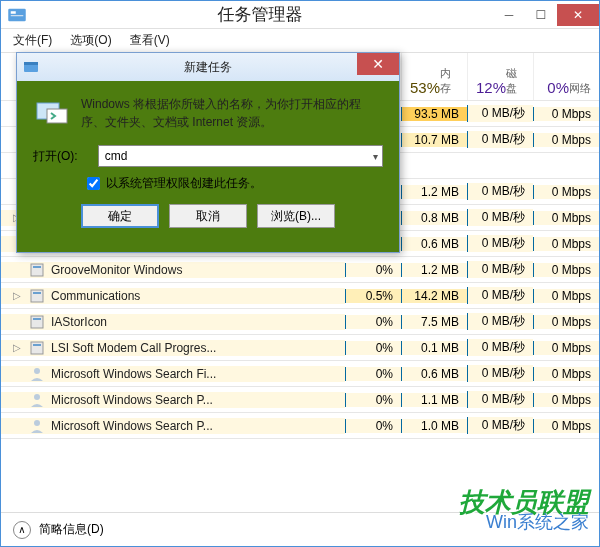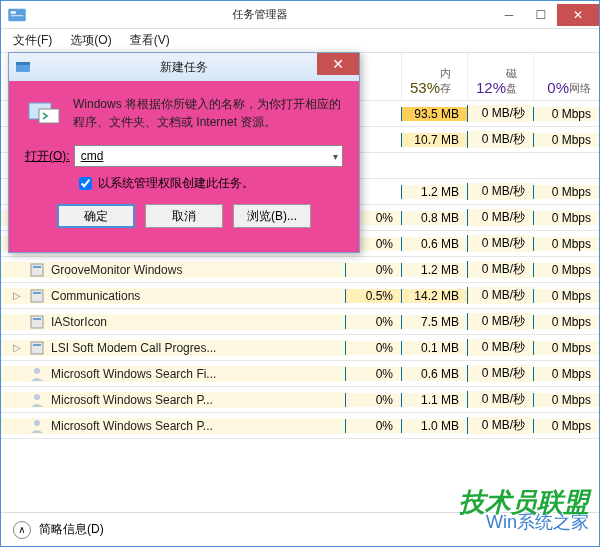--- a/index.html
+++ b/index.html
@@ -1,20 +1,20 @@
 <!DOCTYPE html>
 <html><head>
 <meta charset="utf-8">
 <style>
 * { box-sizing: border-box; margin: 0; padding: 0; font-family: "Microsoft YaHei", "Segoe UI", sans-serif; font-size: 12px; }
 body { background: #fff; width: 600px; height: 547px; position: relative; overflow: hidden; }
 .window { border: 1px solid #4a90d9; background: #fff; }
 .titlebar { height: 28px; display: flex; align-items: center; background: #fff; border-bottom: 1px solid #e0e0e0; }
 .titlebar .icon { width: 20px; height: 20px; margin-left: 6px; }
-.titlebar .title { flex: 1; text-align: center; font-size: 11px; color: #222; }
+.titlebar .title { flex: 1; text-align: center; font-size: 17px; color: #222; }
 .titlebar .winbtns { display: flex; }
 .titlebar .winbtn { width: 32px; height: 22px; display: flex; align-items: center; justify-content: center; color: #555; }
 .titlebar .winbtn.close { background: #c75050; color: #fff; width: 42px; }
 .menubar { height: 24px; display: flex; align-items: center; padding: 0 6px; border-bottom: 1px solid #e0e0e0; gap: 6px; }
 .menubar .menuitem { padding: 2px 6px; color: #222; }
 .main { position: relative; }
 .cols { display: grid; grid-template-columns: 1fr 56px 66px 66px 66px; border-bottom: 1px solid #e6e6e6; }
 .header-row { height: 48px; align-items: stretch; }
 .header-cell { display: flex; flex-direction: row; justify-content: flex-end; align-items: flex-end; padding: 4px 8px; border-left: 1px solid #eee; }
 .header-cell .pct { font-size: 15px; color: #4c1d95; }
@@ -24,29 +24,29 @@
 .row .name { display: flex; align-items: center; gap: 6px; padding-left: 12px; color: #222; }
 .row .expand { width: 10px; color: #888; font-size: 10px; }
 .row .picon { width: 16px; height: 16px; }
 .row .cell { text-align: right; padding-right: 8px; border-left: 1px solid #0369a1; }
 .heat0 { background: #fff8e0; }
 .heat1 { background: #ffefb8; }
 .heat3 { background: #ffcf5a; }
 .namecell { background: #fff8e0; }
 .footer { position: absolute; bottom: 0; left: 0; right: 0; height: 34px; border-top: 1px solid #ddd; display: flex; align-items: center; padding: 0 12px; gap: 8px; background: #fff; }
 .footer .circ { width: 18px; height: 18px; border: 1px solid #888; border-radius: 50%; display: flex; align-items: center; justify-content: center; font-size: 10px; }
-.dialog { position: absolute; top: 52px; left: 8px; width: 352px; background: #ec4899; border: 1px solid #7a9fd0; box-shadow: 2px 2px 8px rgba(0,0,0,0.3); z-index: 100; }
+.dialog { position: absolute; top: 52px; left: 16px; width: 384px; background: #4d7c0f; border: 1px solid #7a9fd0; box-shadow: 2px 2px 8px rgba(0,0,0,0.3); z-index: 100; }
 .dlg-title { height: 28px; background: linear-gradient(#eaf2fb,#d6e6f7); display: flex; align-items: center; justify-content: center; position: relative; color: #222; font-size: 13px; }
 .dlg-title .dicon { position: absolute; left: 6px; width: 16px; height: 16px; }
 .dlg-title .dclose { position: absolute; right: 0; top: 0; width: 42px; height: 22px; background: #c75050; color: #fff; display: flex; align-items: center; justify-content: center; font-size: 14px; }
 .dlg-body { padding: 14px 16px 10px 16px; }
 .dlg-msg { display: flex; gap: 12px; margin-bottom: 14px; }
 .dlg-msg .micon { width: 36px; height: 36px; flex-shrink: 0; }
 .dlg-msg .mtext { color: #222; line-height: 1.5; }
-.dlg-input-row { display: flex; align-items: center; gap: 4px; margin-bottom: 8px; text-decoration: underline; }
+.dlg-input-row { display: flex; align-items: center; gap: 20px; margin-bottom: 8px; }
 .dlg-input-row label { white-space: nowrap; }
 .dlg-input-row .combo { flex: 1; height: 22px; border: 1px solid #888; background: #fff; display: flex; align-items: center; padding: 0 6px; position: relative; }
 .dlg-input-row .combo .arrow { position: absolute; right: 4px; font-size: 10px; color: #555; }
 .dlg-check { display: flex; align-items: center; gap: 6px; margin-left: 54px; margin-bottom: 2px; }
 .dlg-check input { width: 13px; height: 13px; }
 .dlg-btns { display: flex; justify-content: center; gap: 10px; padding: 10px 0 14px 0; }
 .dlg-btns button { width: 78px; height: 24px; background: #f0f0f0; border: 1px solid #999; font-size: 12px; }
 .dlg-btns button.primary { border: 2px solid #4a90d9; }
 .watermark { position: absolute; right: 10px; bottom: 26px; font-size: 26px; font-weight: bold; color: #1fa83a; font-style: italic; text-shadow: 1px 1px 0 #fff; z-index: 50; }
 .watermark2 { position: absolute; right: 10px; bottom: 12px; font-size: 18px; color: #3a7fd0; z-index: 50; }

